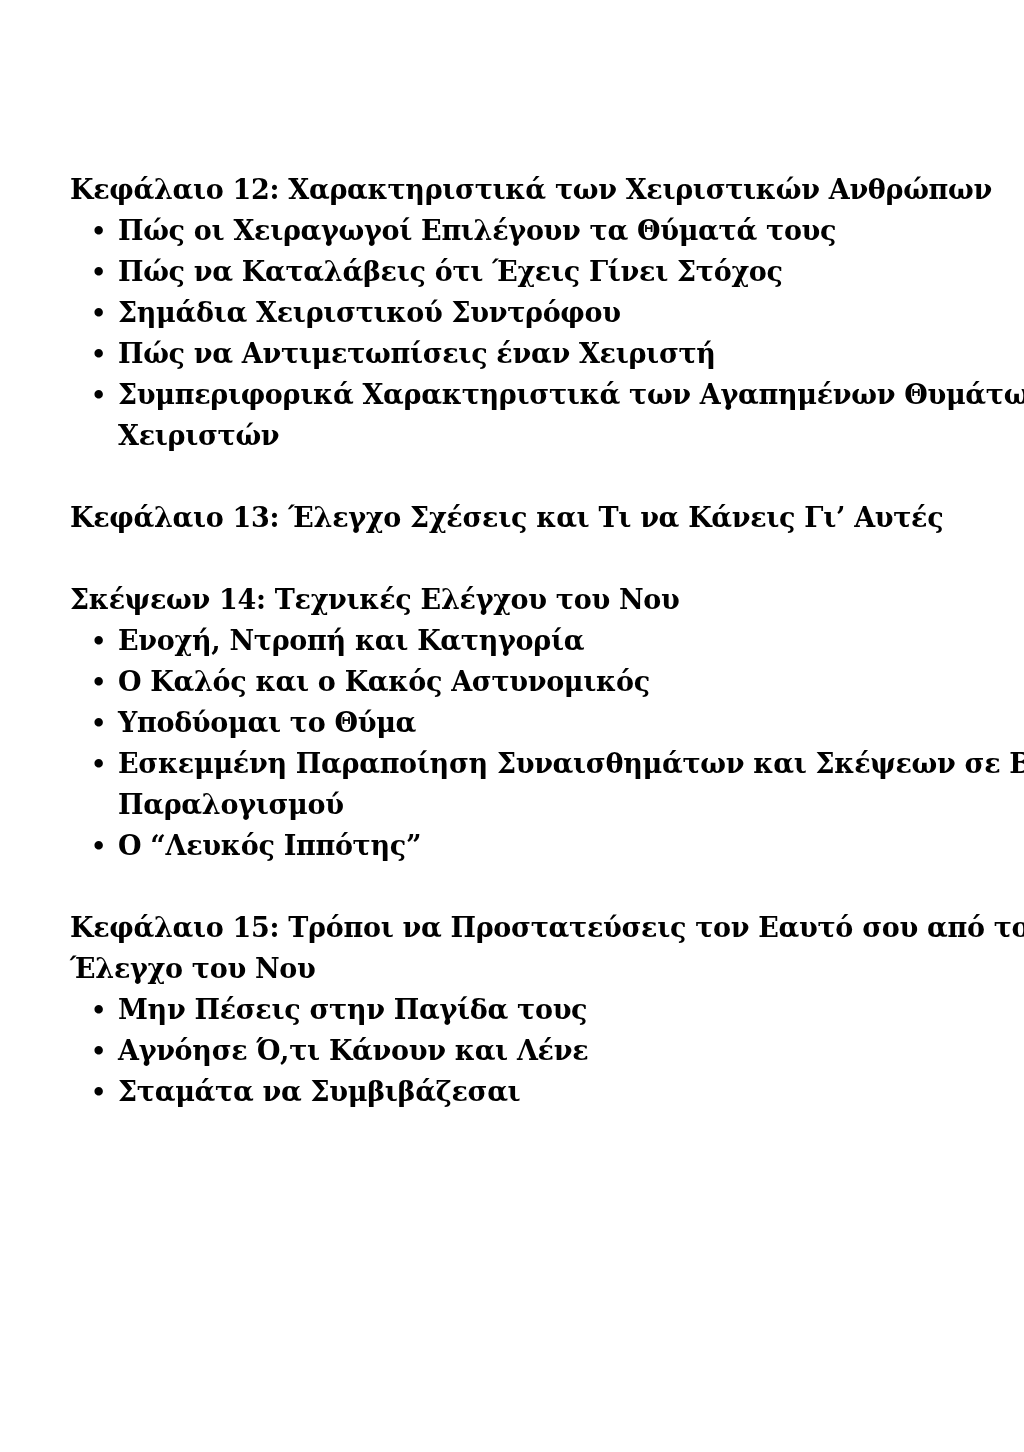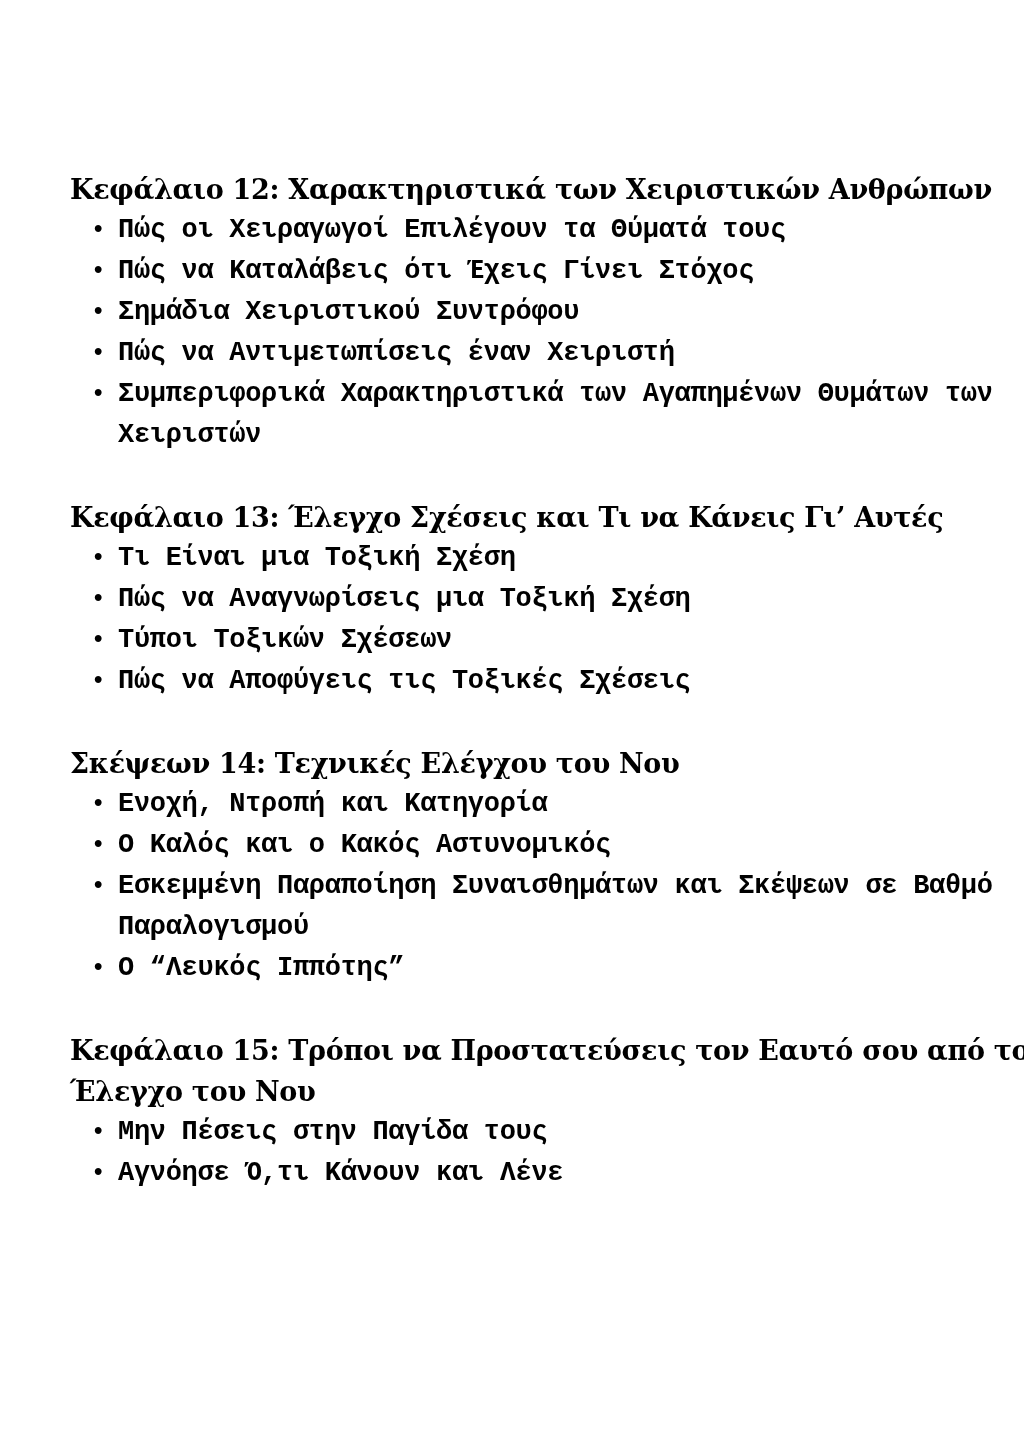--- a/index.html
+++ b/index.html
@@ -32,21 +32,20 @@
   }
   ul.chapter-items {
     list-style: none;
     margin: 0;
     padding: 0;
   }
   li.toc-item {
     position: relative;
     padding-left: 48px;
     white-space: pre;
-    font-family: Liberation Mono, monospace;
   }
   li.toc-item::before {
     content: attr(data-bullet);
     position: absolute;
     left: 21px;
     top: 0;
     font-size: 24px;
   }
 </style>
 </head>
@@ -62,42 +61,38 @@
         <li class="toc-item" data-bullet="•">Πώς να Καταλάβεις ότι Έχεις Γίνει Στόχος</li>
         <li class="toc-item" data-bullet="•">Σημάδια Χειριστικού Συντρόφου</li>
         <li class="toc-item" data-bullet="•">Πώς να Αντιμετωπίσεις έναν Χειριστή</li>
         <li class="toc-item" data-bullet="•">Συμπεριφορικά Χαρακτηριστικά των Αγαπημένων Θυμάτων των
 Χειριστών</li>
       </ul>
     </section>
 
     <section class="chapter">
       <h2 class="chapter-heading">Κεφάλαιο 13: Έλεγχο Σχέσεις και Τι να Κάνεις Γι’ Αυτές</h2>
-      <ul class="chapter-items">
-        <li class="toc-item" data-bullet="•">Τι Είναι μια Τοξική Σχέση</li>
-        <li class="toc-item" data-bullet="•">Πώς να Αναγνωρίσεις μια Τοξική Σχέση</li>
-        <li class="toc-item" data-bullet="•">Τύποι Τοξικών Σχέσεων</li>
-        <li class="toc-item" data-bullet="•">Πώς να Αποφύγεις τις Τοξικές Σχέσεις</li>
-      </ul>
     </section>
 
     <section class="chapter">
       <h2 class="chapter-heading">Σκέψεων 14: Τεχνικές Ελέγχου του Νου</h2>
       <ul class="chapter-items">
         <li class="toc-item" data-bullet="•">Ενοχή, Ντροπή και Κατηγορία</li>
         <li class="toc-item" data-bullet="•">Ο Καλός και ο Κακός Αστυνομικός</li>
+        <li class="toc-item" data-bullet="•">Υποδύομαι το Θύμα</li>
         <li class="toc-item" data-bullet="•">Εσκεμμένη Παραποίηση Συναισθημάτων και Σκέψεων σε Βαθμό
 Παραλογισμού</li>
         <li class="toc-item" data-bullet="•">Ο “Λευκός Ιππότης”</li>
       </ul>
     </section>
 
     <section class="chapter">
       <h2 class="chapter-heading">Κεφάλαιο 15: Τρόποι να Προστατεύσεις τον Εαυτό σου από τον
 Έλεγχο του Νου</h2>
       <ul class="chapter-items">
         <li class="toc-item" data-bullet="•">Μην Πέσεις στην Παγίδα τους</li>
         <li class="toc-item" data-bullet="•">Αγνόησε Ό,τι Κάνουν και Λένε</li>
+        <li class="toc-item" data-bullet="•">Σταμάτα να Συμβιβάζεσαι</li>
       </ul>
     </section>
 
   </div>
 </div>
 
 </body></html>

